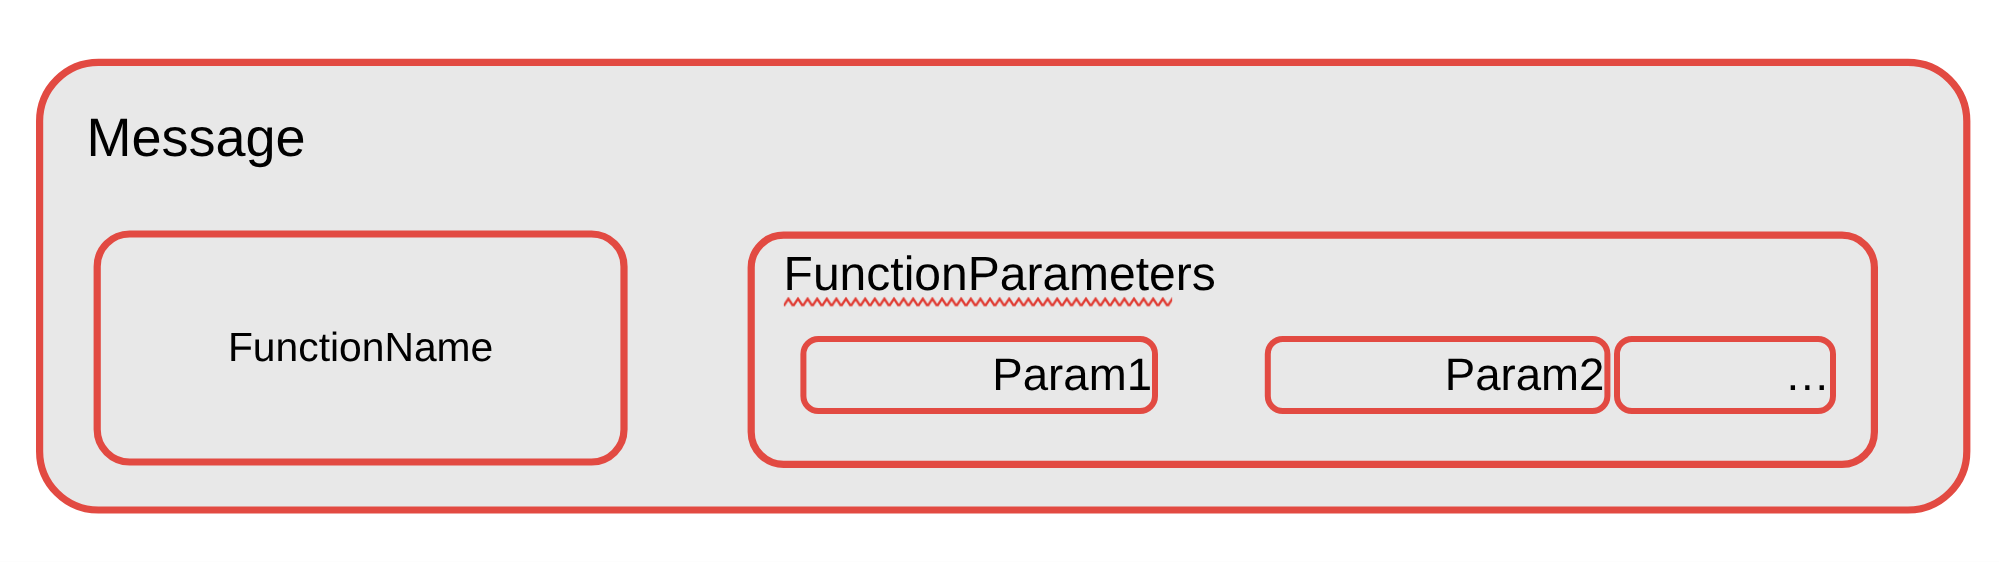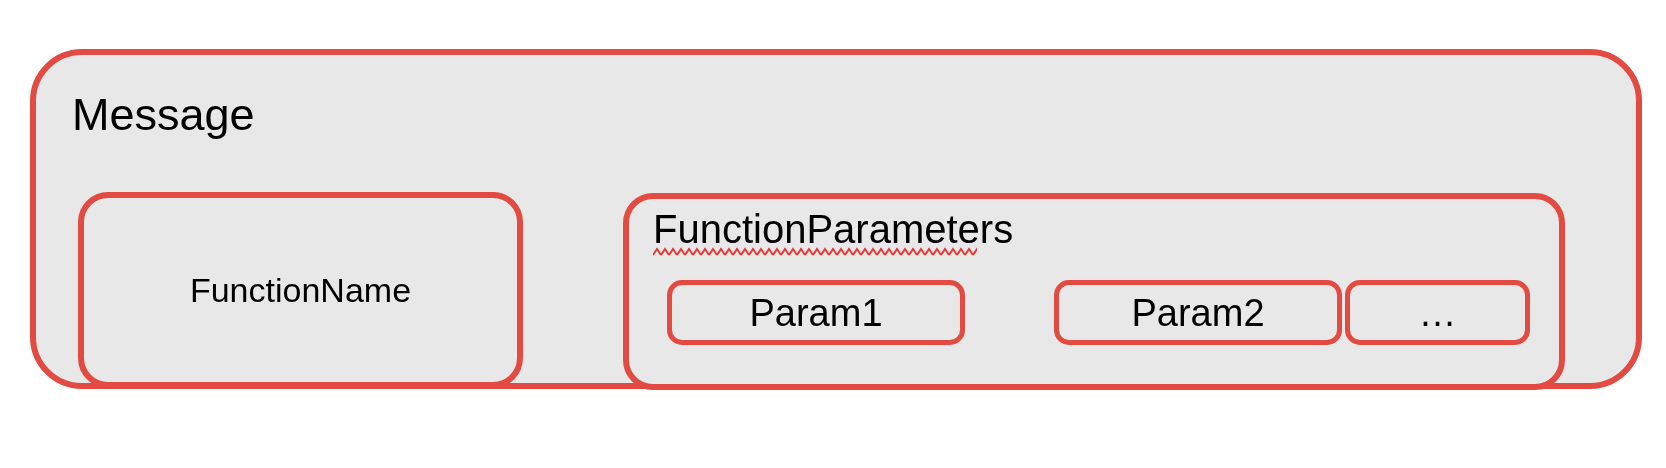--- a/index.html
+++ b/index.html
@@ -19,21 +19,21 @@
   .rbox {
     position: absolute;
     box-sizing: border-box;
     background: #e8e8e8;
     border: 6px solid #e24a42;
   }
   .message-box {
     left: 30px;
     top: 49px;
     width: 1612px;
-    height: 340px;
+    height: 379px;
     border-radius: 52px;
   }
   .message-label {
     position: absolute;
     left: 36px;
     top: 33px;
     font-size: 45px;
     line-height: 1.2;
     white-space: nowrap;
   }
@@ -76,21 +76,21 @@
   .param-box {
     position: absolute;
     box-sizing: border-box;
     top: 81px;
     height: 65px;
     background: #e8e8e8;
     border: 5px solid #e24a42;
     border-radius: 15px;
     display: flex;
     align-items: center;
-    justify-content: center;
+    justify-content: flex-end;
   }
   .param-label {
     font-size: 38px;
     line-height: 1;
     white-space: nowrap;
   }
   .param-1 { left: 38px;  width: 298px; }
   .param-2 { left: 378px; width: 288px; margin-left: 47px; }
   .param-3 { left: 716px; width: 185px; }
 </style>

